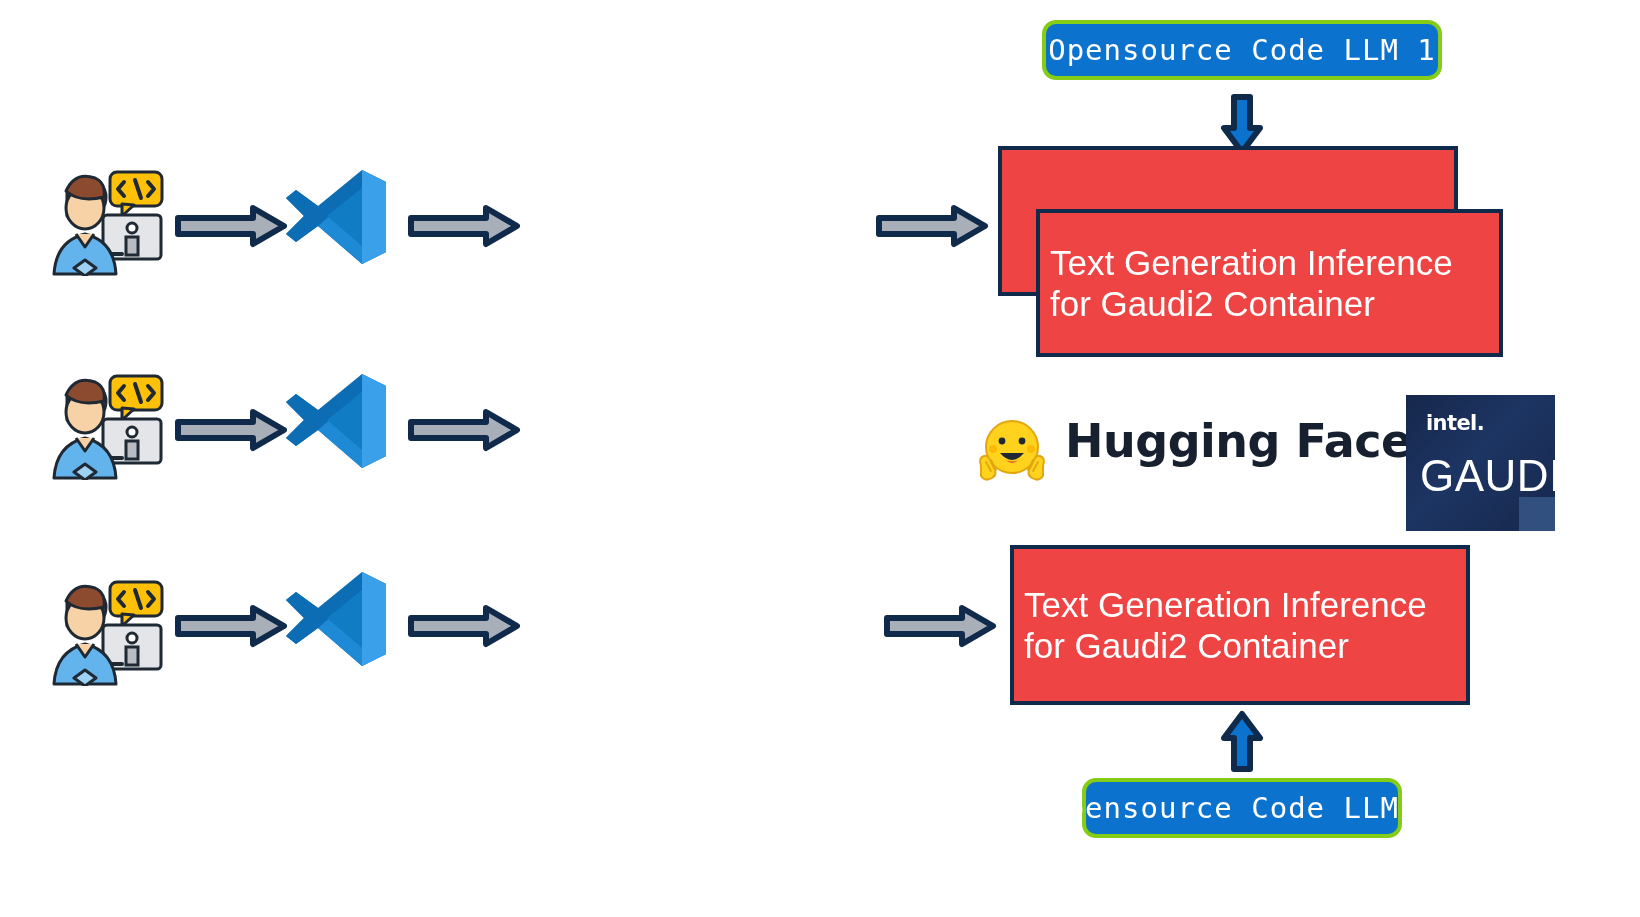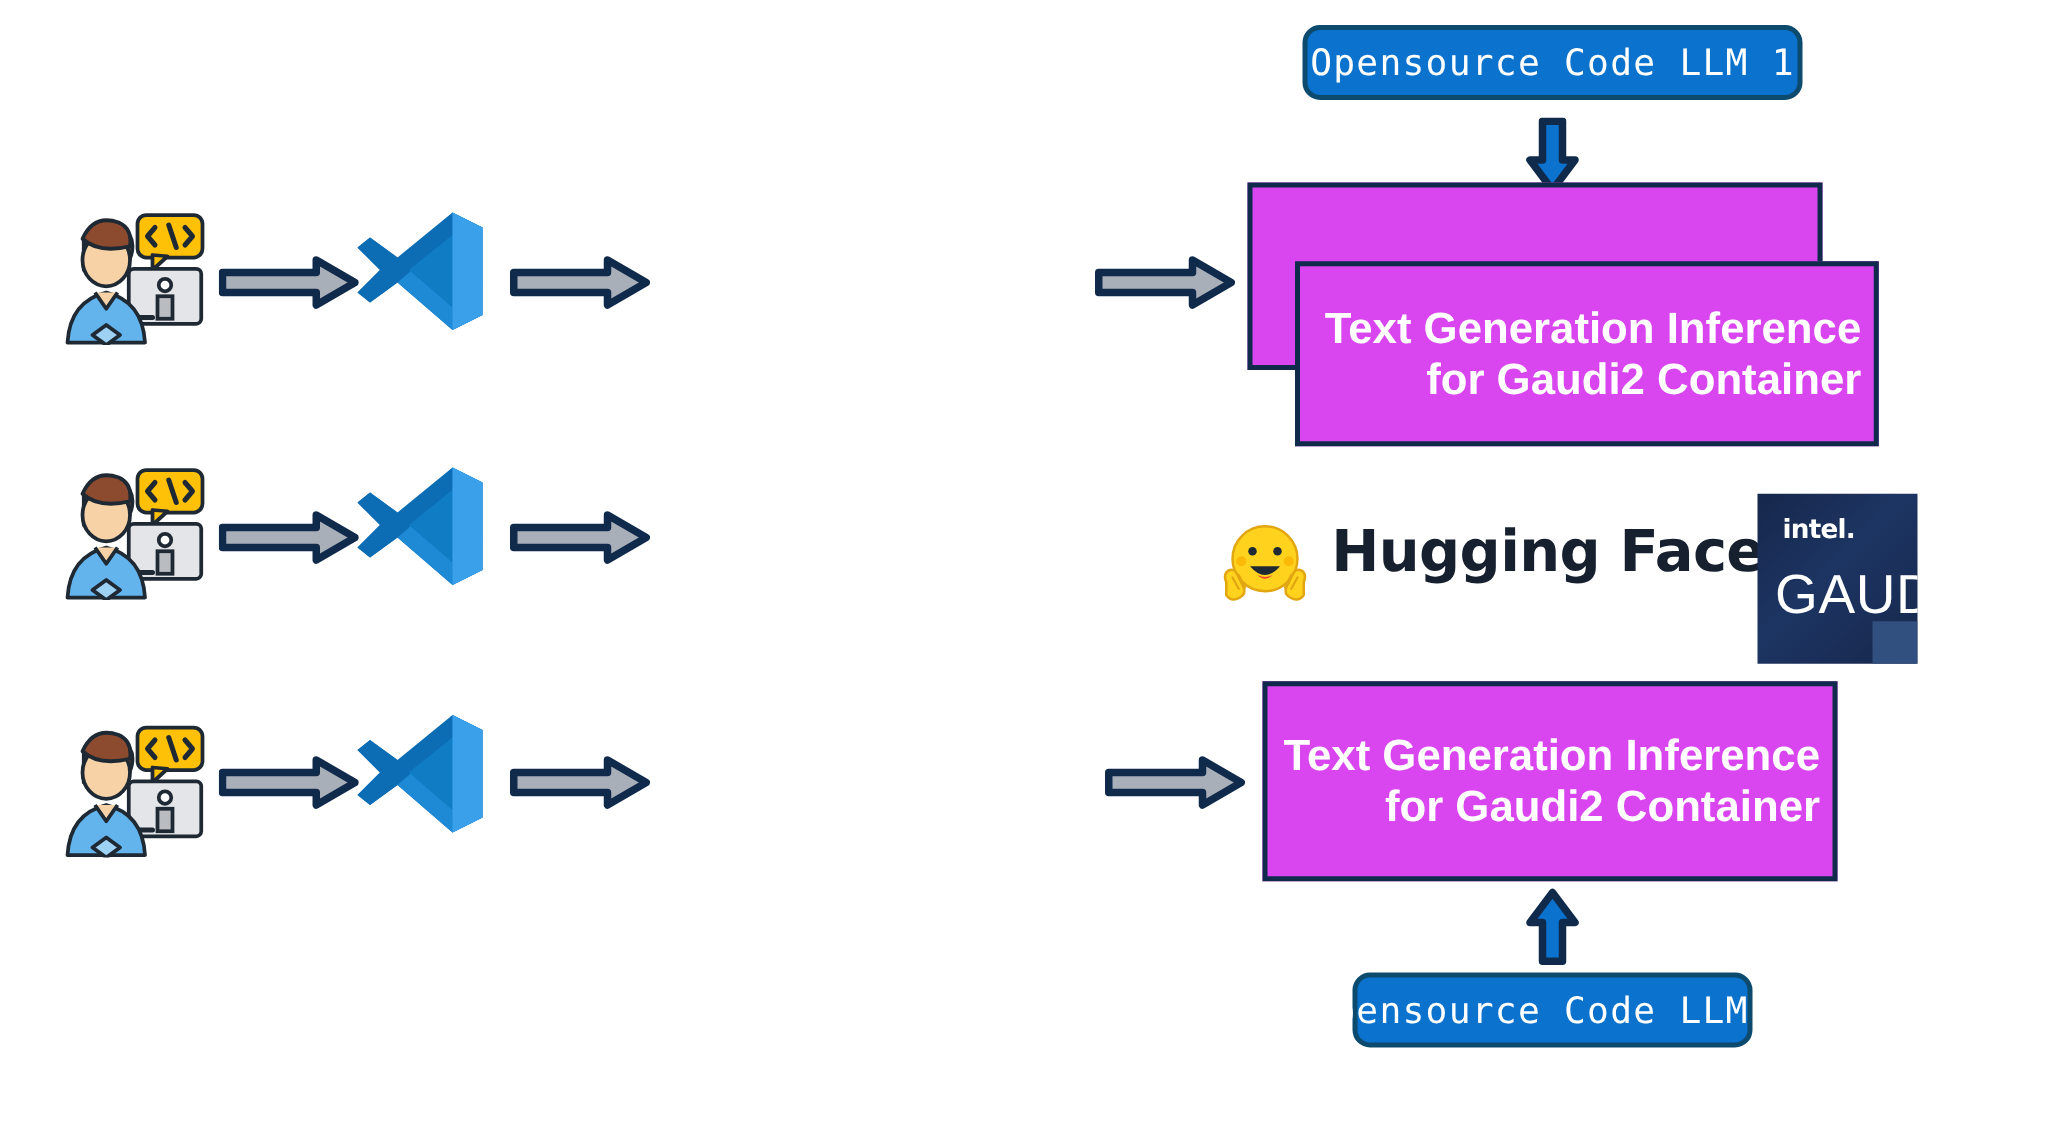--- a/index.html
+++ b/index.html
@@ -12,37 +12,36 @@
     width: 1640px;
     height: 917px;
     background: #ffffff;
     overflow: hidden;
     font-family: "Liberation Sans", sans-serif;
   }
 
   
   .blue-box {
     position: absolute;
-    background: #d946ef;
+    background: #ef4444;
     border: 4px solid #102A4C;
     box-sizing: border-box;
     color: #ffffff;
     display: flex;
     align-items: center;
     justify-content: center;
-    text-align: right;
+    text-align: left;
     line-height: 1.18;
     font-family: "Liberation Sans", sans-serif;
-    font-weight: bold;
   }
 
   .llm-pill {
     position: absolute;
     background: #0B72CE;
-    border: 4px solid #0c4a6e;
+    border: 4px solid #84cc16;
     border-radius: 14px;
     box-sizing: border-box;
     color: #ffffff;
     display: flex;
     align-items: center;
     justify-content: center;
     text-align: center;
     font-family: "DejaVu Sans Mono", monospace;
     font-size: 29px;
     letter-spacing: 1px;
@@ -137,21 +136,21 @@
     color: #16202E;
     letter-spacing: -0.5px;
     white-space: nowrap;
   }
 
   
   #gaudi-badge {
     position: absolute;
     left: 1406px;
     top: 395px;
-    width: 128px;
+    width: 149px;
     height: 136px;
     background: linear-gradient(135deg, #16274b 0%, #1d3563 45%, #16274b 100%);
     overflow: hidden;
   }
   #gaudi-corner {
     position: absolute;
     right: 0;
     bottom: 0;
     width: 36px;
     height: 34px;

